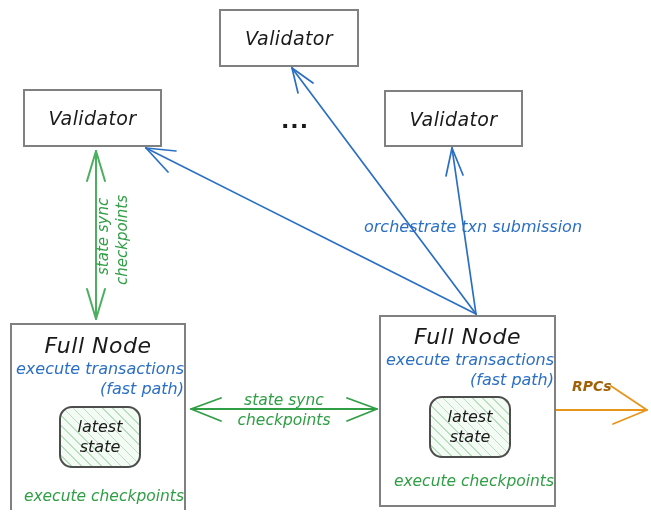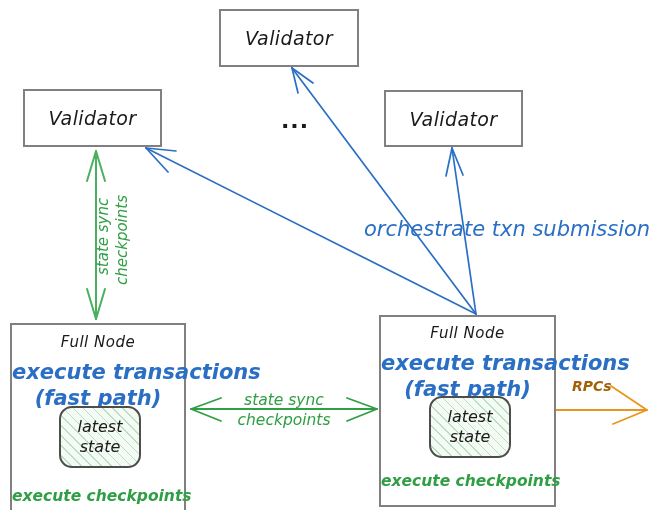--- a/index.html
+++ b/index.html
@@ -31,21 +31,21 @@
     background: #ffffff;
     border: 2px solid #808080;
   }
   .node-title {
     position: absolute;
     left: 0;
     right: 0;
     text-align: center;
     color: #1a1a1a;
     font-family: "DejaVu Sans", sans-serif;
-    font-size: 15px;
+    font-size: 22px;
     font-style: italic;
     letter-spacing: 0.5px;
     white-space: nowrap;
   }
   .validator-label {
     position: absolute;
     left: 0;
     right: 0;
     top: 50%;
     transform: translateY(-52%);
@@ -53,21 +53,21 @@
     color: #1a1a1a;
     font-family: "DejaVu Sans", sans-serif;
     font-size: 19px;
     font-style: italic;
     letter-spacing: 0.4px;
   }
   .blue-text {
     color: #2b6fc4;
     font-family: "DejaVu Sans", sans-serif;
     font-style: italic;
-    font-size: 21px;
+    font-size: 16px;
     white-space: nowrap;
   }
   .green-text {
     color: #2f9e44;
     font-family: "DejaVu Sans", sans-serif;
     font-style: italic;
     font-size: 15.5px;
     white-space: nowrap;
   }
   .orange-text {
@@ -75,23 +75,22 @@
     font-family: "DejaVu Sans", sans-serif;
     font-style: italic;
     font-size: 14px;
     font-weight: bold;
     white-space: nowrap;
   }
   .centered-lines {
     position: absolute;
     left: 0;
     right: 0;
-    text-align: center;
+    text-align: right;
     line-height: 1.25;
-    font-weight: bold;
   }
   .state-box {
     position: absolute;
     box-sizing: border-box;
     border: 2px solid #4d4d4d;
     border-radius: 13px;
     background-color: #f4fbf4;
     background-image: repeating-linear-gradient(
       45deg,
       rgba(47,158,68,0.30) 0px,

